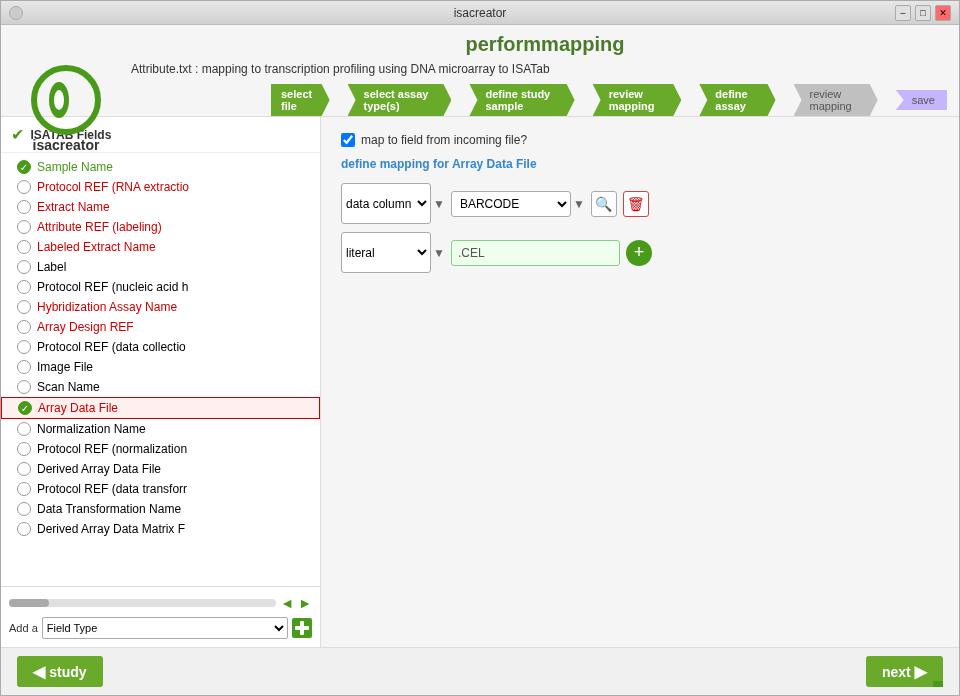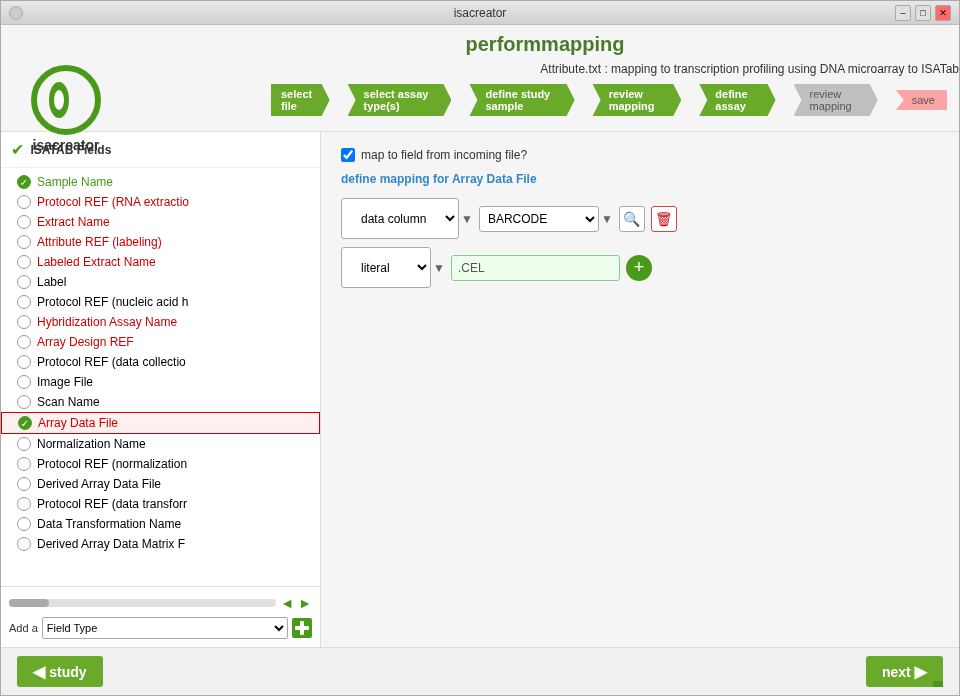--- a/index.html
+++ b/index.html
@@ -70,31 +70,31 @@
     }
     .app-title {
       text-align: center;
       font-size: 20px;
       font-weight: normal;
       color: #333;
       margin-bottom: 6px;
     }
     .app-title span { font-weight: bold; color: #4a7a2a; }
     .subtitle {
-      text-align: right;
+      text-align: left;
       font-size: 12px;
       color: #333;
       margin-bottom: 8px;
     }
     .breadcrumb {
       display: flex;
       align-items: center;
       padding: 0 10px 0 140px;
       gap: 16px;
-      margin-bottom: 15px;
+      margin-bottom: 0;
     }
     .bc-item {
       background: #6aaa2a;
       color: white;
       padding: 4px 12px 4px 16px;
       font-size: 11px;
       font-weight: bold;
       position: relative;
       margin-right: 2px;
       clip-path: polygon(0 0, calc(100% - 8px) 0, 100% 50%, calc(100% - 8px) 100%, 0 100%, 8px 50%);
@@ -102,21 +102,21 @@
     .bc-item:first-child {
       clip-path: polygon(0 0, calc(100% - 8px) 0, 100% 50%, calc(100% - 8px) 100%, 0 100%);
       padding-left: 10px;
     }
     .bc-item.inactive {
       background: #c0c0c0;
       color: #555;
       font-weight: normal;
     }
     .bc-item.save-btn {
-      background: #fca5a5;
+      background: #c4b5fd;
       color: #555;
       clip-path: polygon(0 0, 100% 0, 100% 100%, 0 100%, 8px 50%);
     }
     .main-content {
       display: flex;
       flex: 1;
       overflow: hidden;
     }
     .sidebar {
       width: 320px;
@@ -260,21 +260,21 @@
       align-items: center;
       gap: 6px;
       margin-bottom: 8px;
     }
     .mapping-select {
       height: 41px;
       border: 1px solid #aaa;
       border-radius: 3px;
       background: white;
       font-size: 12px;
-      padding: 2px 15px;
+      padding: 2px 0;
       min-width: 90px;
     }
     .mapping-value-select {
       height: 26px;
       border: 1px solid #aaa;
       border-radius: 3px;
       background: white;
       font-size: 12px;
       padding: 2px 4px;
       min-width: 120px;

